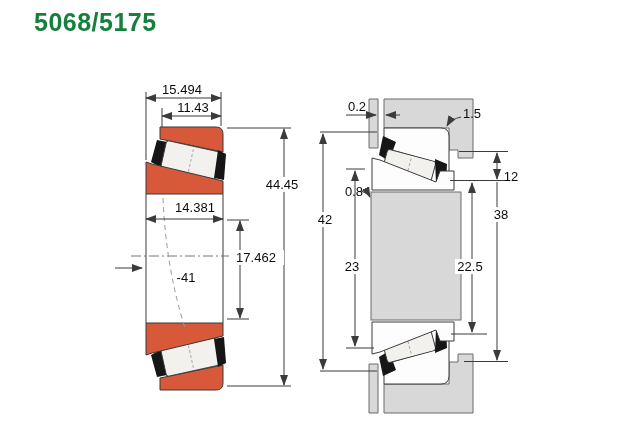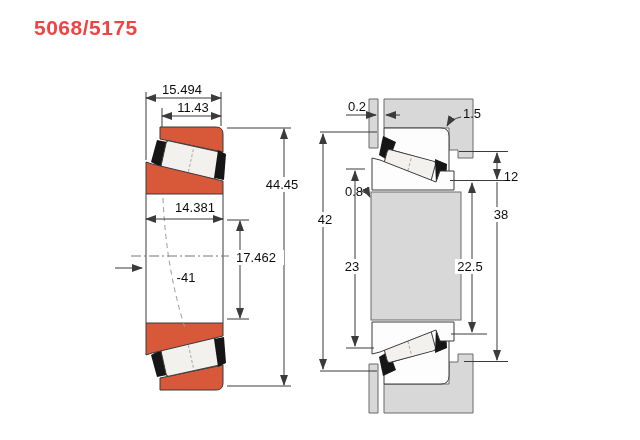--- a/index.html
+++ b/index.html
@@ -1,19 +1,19 @@
 <!DOCTYPE html>
 <html><head>
 <meta charset="utf-8">
 <style>
   html,body { margin:0; padding:0; background:#ffffff; }
   body { position:relative; width:640px; height:440px; overflow:hidden;
          font-family:"Liberation Sans", sans-serif; }
-  .title { position:absolute; left:34px; top:16px; font-size:21px;
-           font-weight:bold; color:#ef4444; letter-spacing:.5px; }
+  .title { position:absolute; left:34px; top:8px; font-size:25px;
+           font-weight:bold; color:#15803d; letter-spacing:.5px; }
   svg.drawing { position:absolute; left:0; top:0; }
   .o  { fill:#d7593a; stroke:#3a3a3a; stroke-width:1; }          
   .w  { fill:#fdfdfd; stroke:#3b3b3b; stroke-width:1; }          
   .r  { fill:#f2f1ee; stroke:#3b3b3b; stroke-width:1; }          
   .k  { fill:#161616; stroke:none; }                              
   .g  { fill:#d8d8d8; stroke:#6a6a6a; stroke-width:1; }          
   .ln { stroke:#3b3b3b; stroke-width:1; fill:none; }             
   .cl { stroke:#777;    stroke-width:1; stroke-dasharray:10 3 2 3; }
   .dd { stroke:#999;    stroke-width:1; stroke-dasharray:5 4; fill:none; }
   .rd { stroke:#aaa;    stroke-width:1; stroke-dasharray:3 2; }

